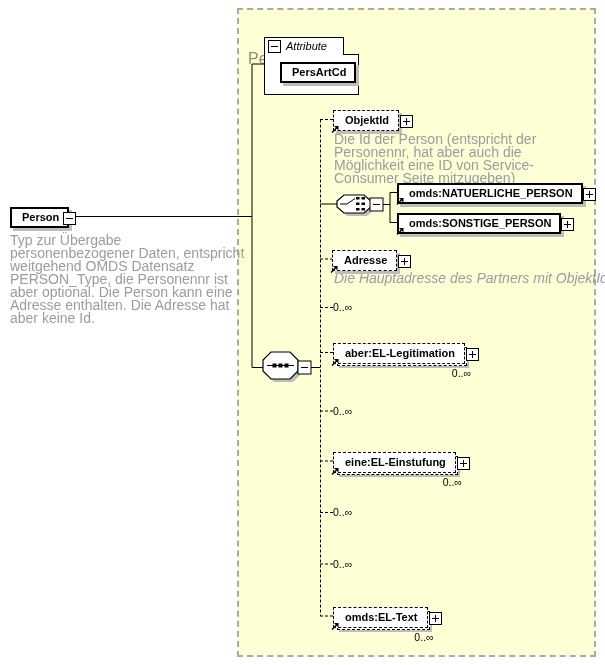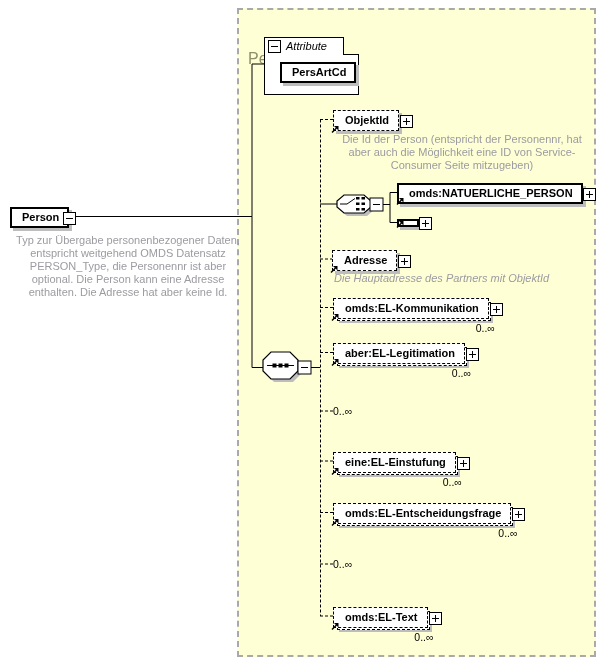--- a/index.html
+++ b/index.html
@@ -55,21 +55,21 @@
   .exp::before { content:""; position:absolute; left:2px; right:2px; top:5px; height:1px; background:#000; }
   .exp.plus::after { content:""; position:absolute; top:2px; bottom:2px; left:5px; width:1px; background:#000; }
   .node .exp { right:-15px; top:50%; margin-top:-6px; }
 
   
   #person-wrap { left:10px; top:207px; z-index:2; }
   #person-wrap .node { min-width:57px; text-align:center; }
   #person-wrap .exp { right:-9px; }
 
   
-  .ann { position:absolute; font-size:11px; line-height:13px; color:#9b9ba1;text-align:center; }
+  .ann { position:absolute; font-size:14px; line-height:13px; color:#9b9ba1; }
   #root-ann { left:10px; top:234px; width:236px; }
   #ann-objektid { left:334px; top:133px; width:256px; }
   #ann-adresse  { left:334px; top:272px; white-space:nowrap;font-style:italic; }
 
   
   #attr-tab {
     left:264px; top:37px; width:80px; height:18px; z-index:3;
     background:#fff; border:1px solid #000; border-bottom:none; box-sizing:border-box;
   }
   #attr-tab .exp { left:3px; top:2px; }
@@ -191,45 +191,38 @@
     <span>omds:NATUERLICHE_PERSON</span>
     <span class="exp plus"></span>
   </div>
 </div>
 <div id="ch-son" class="node-wrap mandatory shadowed">
   <div class="node">
     <svg class="ref-arrow" width="10" height="10">
       <polygon points="4,2 8.5,2 8.5,6.5" fill="#000"></polygon>
         <line x1="2" y1="8.5" x2="6.5" y2="4" stroke="#000" stroke-width="1.4"></line>
     </svg>
+    <span>omds:SONSTIGE_PERSON</span>
     <span class="exp plus"></span>
   </div>
 </div>
 
 <div id="ch-adresse" class="node-wrap optional shadowed">
   <div class="node">
     <svg class="ref-arrow" width="10" height="10">
       <polygon points="4,2 8.5,2 8.5,6.5" fill="#000"></polygon>
         <line x1="2" y1="8.5" x2="6.5" y2="4" stroke="#000" stroke-width="1.4"></line>
     </svg>
     <span>Adresse</span>
     <span class="exp plus"></span>
   </div>
 </div>
 <div id="ann-adresse" class="ann">Die Hauptadresse des Partners mit ObjektId</div>
 
 <div id="ch-komm" class="node-wrap optional multi">
-  <div class="node">
-    <svg class="ref-arrow" width="10" height="10">
-      <polygon points="4,2 8.5,2 8.5,6.5" fill="#000"></polygon>
-        <line x1="2" y1="8.5" x2="6.5" y2="4" stroke="#000" stroke-width="1.4"></line>
-    </svg>
-    <span>omds:EL-Kommunikation</span>
-    <span class="exp plus"></span>
-  </div>
   <span class="occ">0..∞</span>
 </div>
 
 <div id="ch-legit" class="node-wrap optional multi">
   <div class="node">
     <svg class="ref-arrow" width="10" height="10">
       <polygon points="4,2 8.5,2 8.5,6.5" fill="#000"></polygon>
         <line x1="2" y1="8.5" x2="6.5" y2="4" stroke="#000" stroke-width="1.4"></line>
     </svg>
     <span>aber:EL-Legitimation</span>
@@ -248,28 +241,20 @@
       <polygon points="4,2 8.5,2 8.5,6.5" fill="#000"></polygon>
         <line x1="2" y1="8.5" x2="6.5" y2="4" stroke="#000" stroke-width="1.4"></line>
     </svg>
     <span>eine:EL-Einstufung</span>
     <span class="exp plus"></span>
   </div>
   <span class="occ">0..∞</span>
 </div>
 
 <div id="ch-entscheidung" class="node-wrap optional multi">
-  <div class="node">
-    <svg class="ref-arrow" width="10" height="10">
-      <polygon points="4,2 8.5,2 8.5,6.5" fill="#000"></polygon>
-        <line x1="2" y1="8.5" x2="6.5" y2="4" stroke="#000" stroke-width="1.4"></line>
-    </svg>
-    <span>omds:EL-Entscheidungsfrage</span>
-    <span class="exp plus"></span>
-  </div>
   <span class="occ">0..∞</span>
 </div>
 
 <div id="ch-ident" class="node-wrap optional multi">
   <span class="occ">0..∞</span>
 </div>
 
 <div id="ch-eltext" class="node-wrap optional multi">
   <div class="node">
     <svg class="ref-arrow" width="10" height="10">

